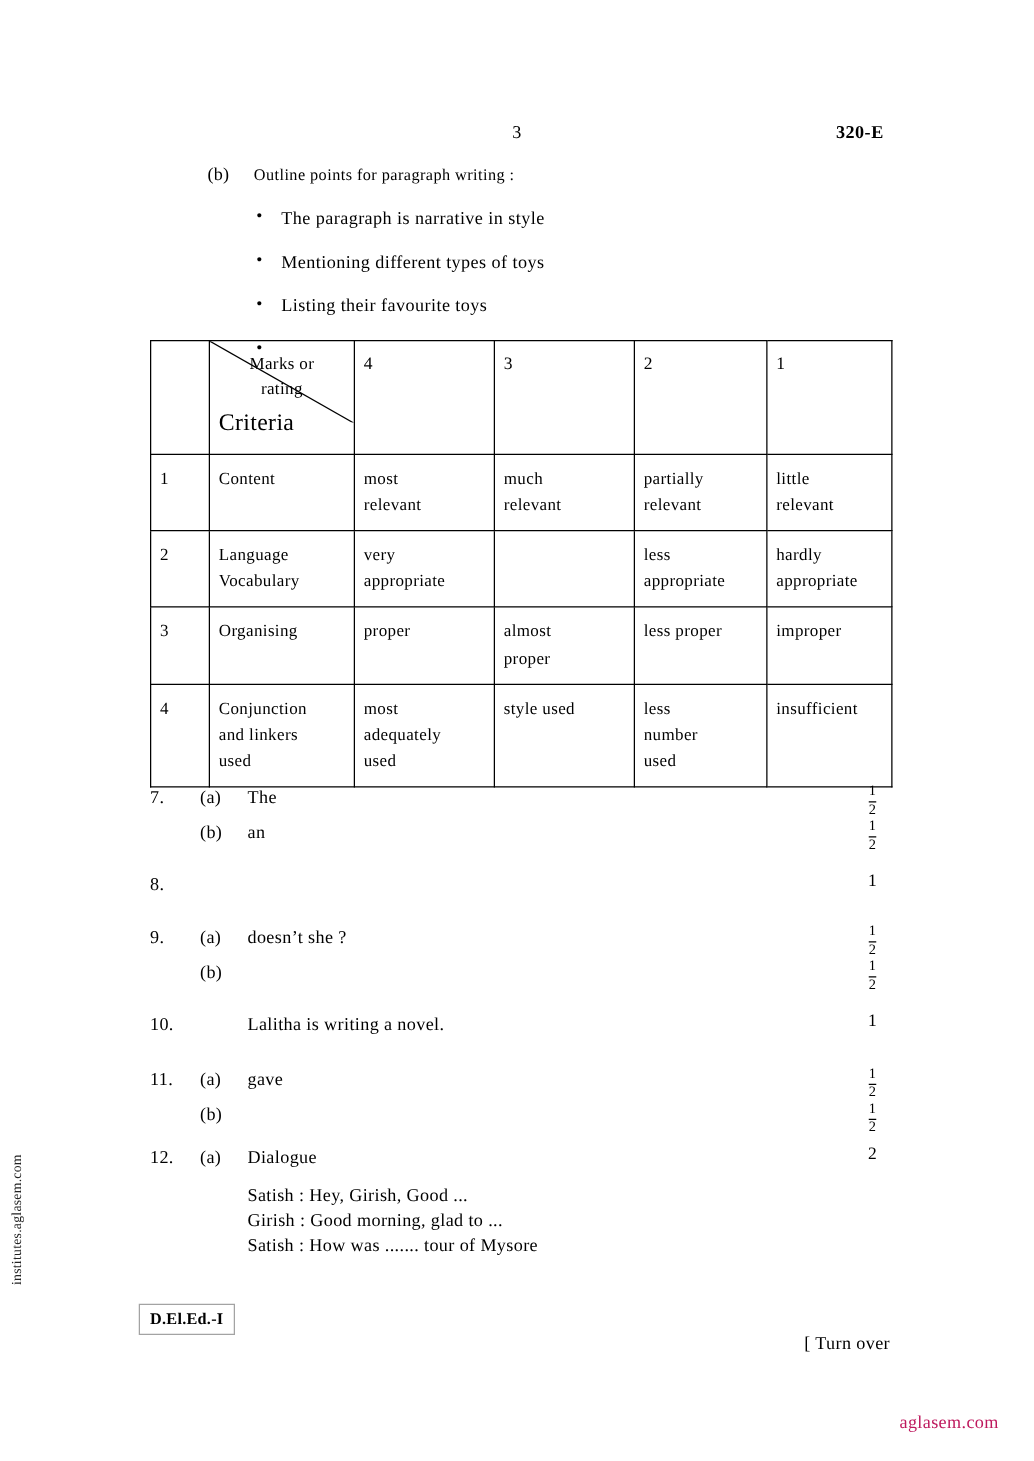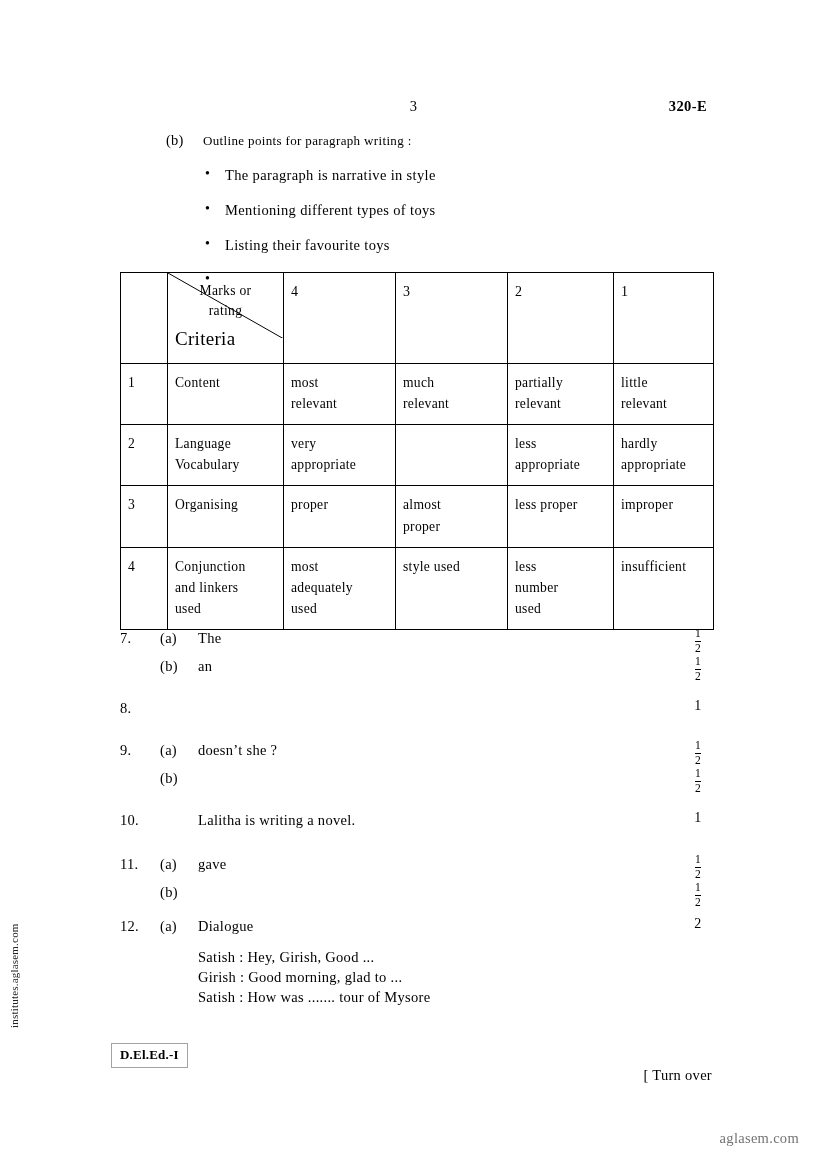--- a/index.html
+++ b/index.html
@@ -217,21 +217,21 @@
     transform: rotate(-90deg);
     transform-origin: left top;
     white-space: nowrap;
     letter-spacing: 0.2px;
   }
   .brand {
     position: absolute;
     right: 28px;
     bottom: 22px;
     font-size: 14.5px;
-    color: #737373;
+    color: #be185d;
     letter-spacing: 0.3px;
   }
 </style>
 </head>
 <body>
 
 <div class="page">
 
   <div class="header">
     <div class="page-number">3</div>

